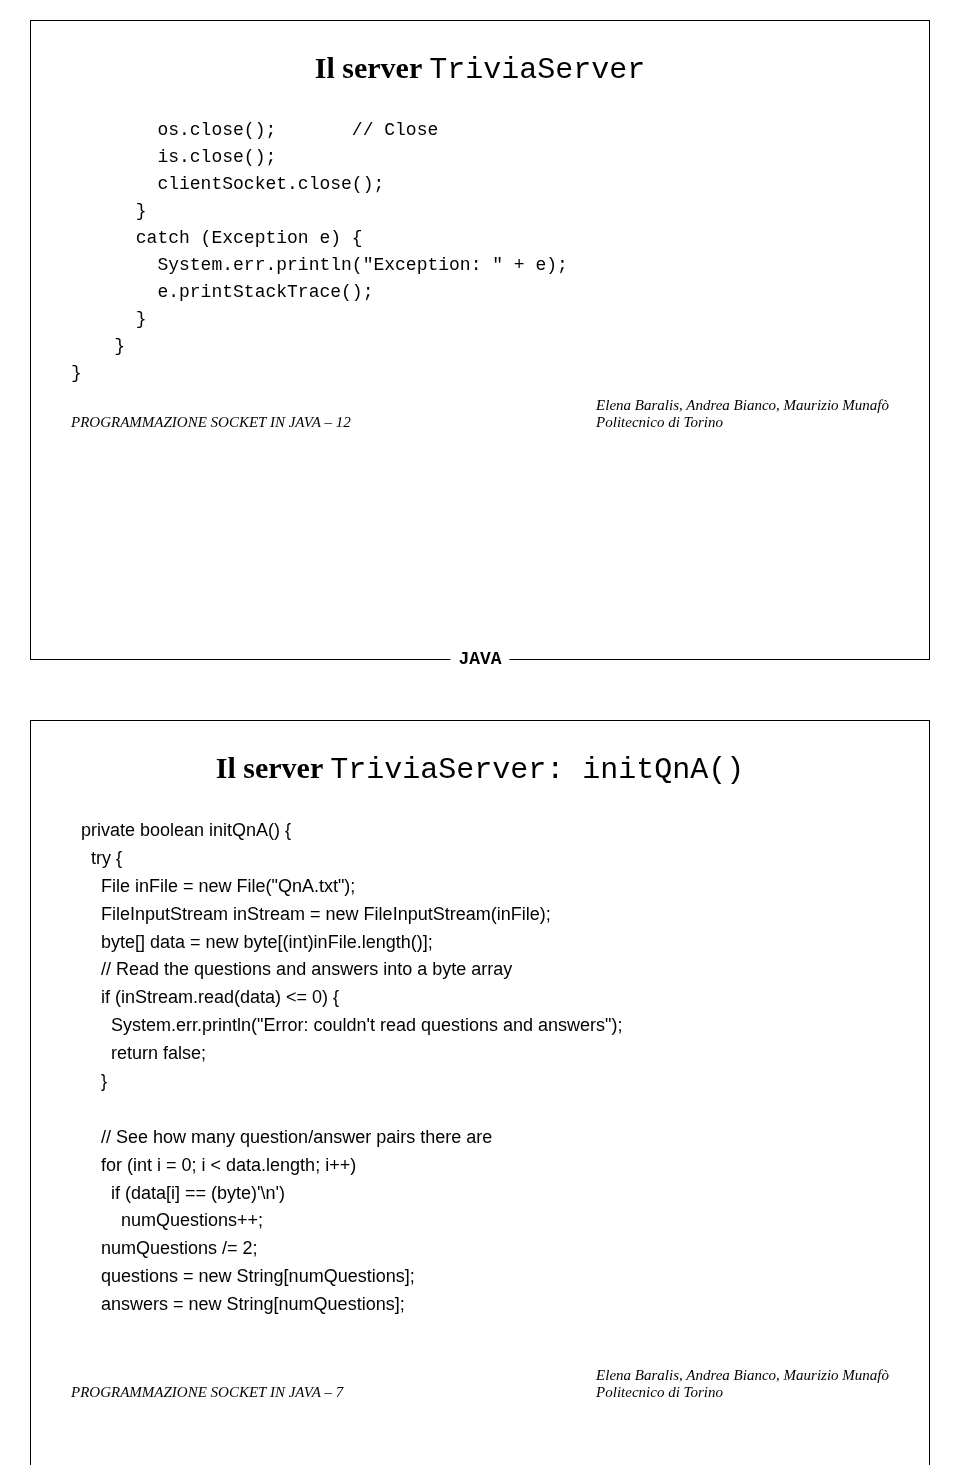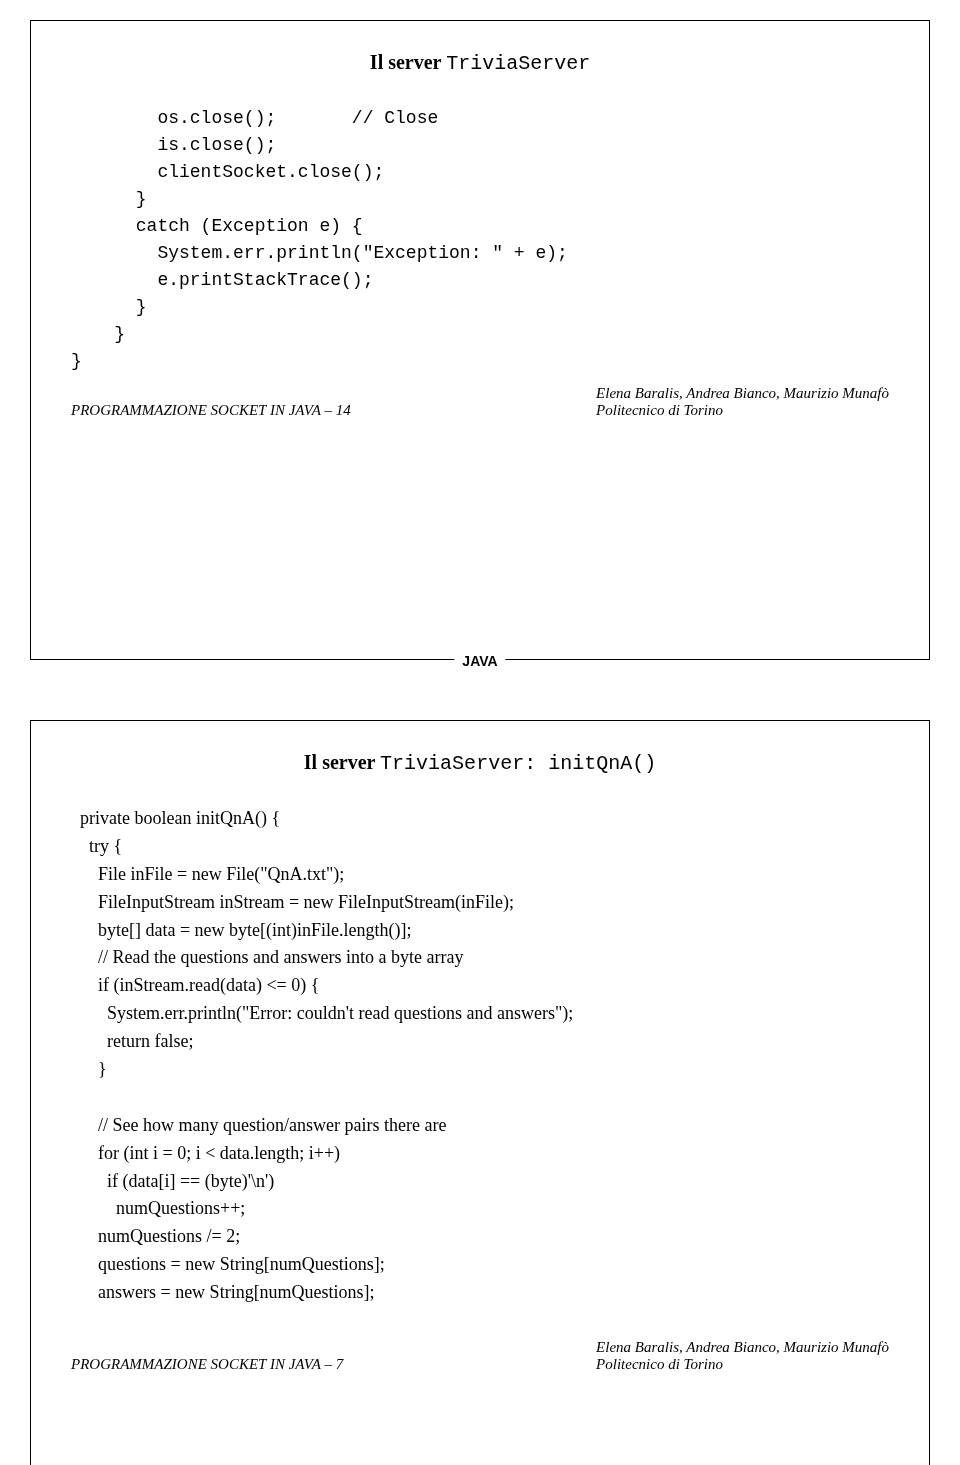--- a/index.html
+++ b/index.html
@@ -11,43 +11,43 @@
   }
   .slide {
     border: 1px solid #000;
     margin: 20px 30px 60px 30px;
     padding: 30px 40px 20px 40px;
     position: relative;
     box-sizing: border-box;
   }
   .slide-title {
     text-align: center;
-    font-size: 20px;
+    font-size: 30px;
     margin-bottom: 30px;
   }
   .slide-title .bold {
     font-weight: bold;
     font-family: "Times New Roman", Times, serif;
   }
   .slide-title .mono {
     font-family: "Courier New", Courier, monospace;
     font-weight: normal;
   }
   .code-block {
     font-family: "Courier New", Courier, monospace;
     font-size: 18px;
     white-space: pre;
     line-height: 1.5;
   }
   .code-block-2 {
-    font-family: Liberation Serif, serif;
+    font-family: Liberation Sans, sans-serif;
     font-size: 18px;
     white-space: pre;
     line-height: 1.55;
-    margin-bottom: 32px;
+    margin-bottom: 48px;
   }
   .footer {
     display: flex;
     justify-content: space-between;
     align-items: flex-end;
     font-size: 15px;
     margin-top: 10px;
   }
   .footer-left {
     font-style: italic;
@@ -58,23 +58,23 @@
     font-style: italic;
     font-family: "Times New Roman", Times, serif;
   }
   .java-tab {
     position: absolute;
     bottom: -10px;
     left: 50%;
     transform: translateX(-50%);
     background: #fff;
     padding: 0 8px;
-    font-size: 14px;
+    font-size: 18px;
     font-weight: bold;
-    font-family: Liberation Sans, sans-serif;
+    font-family: Liberation Mono, monospace;
   }
   .slide1 {
     height: 640px;
   }
   .slide2 {
     height: 836px;
   }
 </style>
 </head>
 <body>
@@ -87,21 +87,21 @@
         is.close();
         clientSocket.close();
       }
       catch (Exception e) {
         System.err.println("Exception: " + e);
         e.printStackTrace();
       }
     }
 }</div>
   <div class="footer">
-    <div class="footer-left">PROGRAMMAZIONE SOCKET IN JAVA – 14</div>
+    <div class="footer-left">PROGRAMMAZIONE SOCKET IN JAVA – 12</div>
     <div class="footer-right">
       <div>Elena Baralis, Andrea Bianco, Maurizio Munafò</div>
       <div>Politecnico di Torino</div>
     </div>
   </div>
   <div class="java-tab">JAVA</div>
 </div>
 
 <div class="slide slide2">
   <div class="slide-title">

